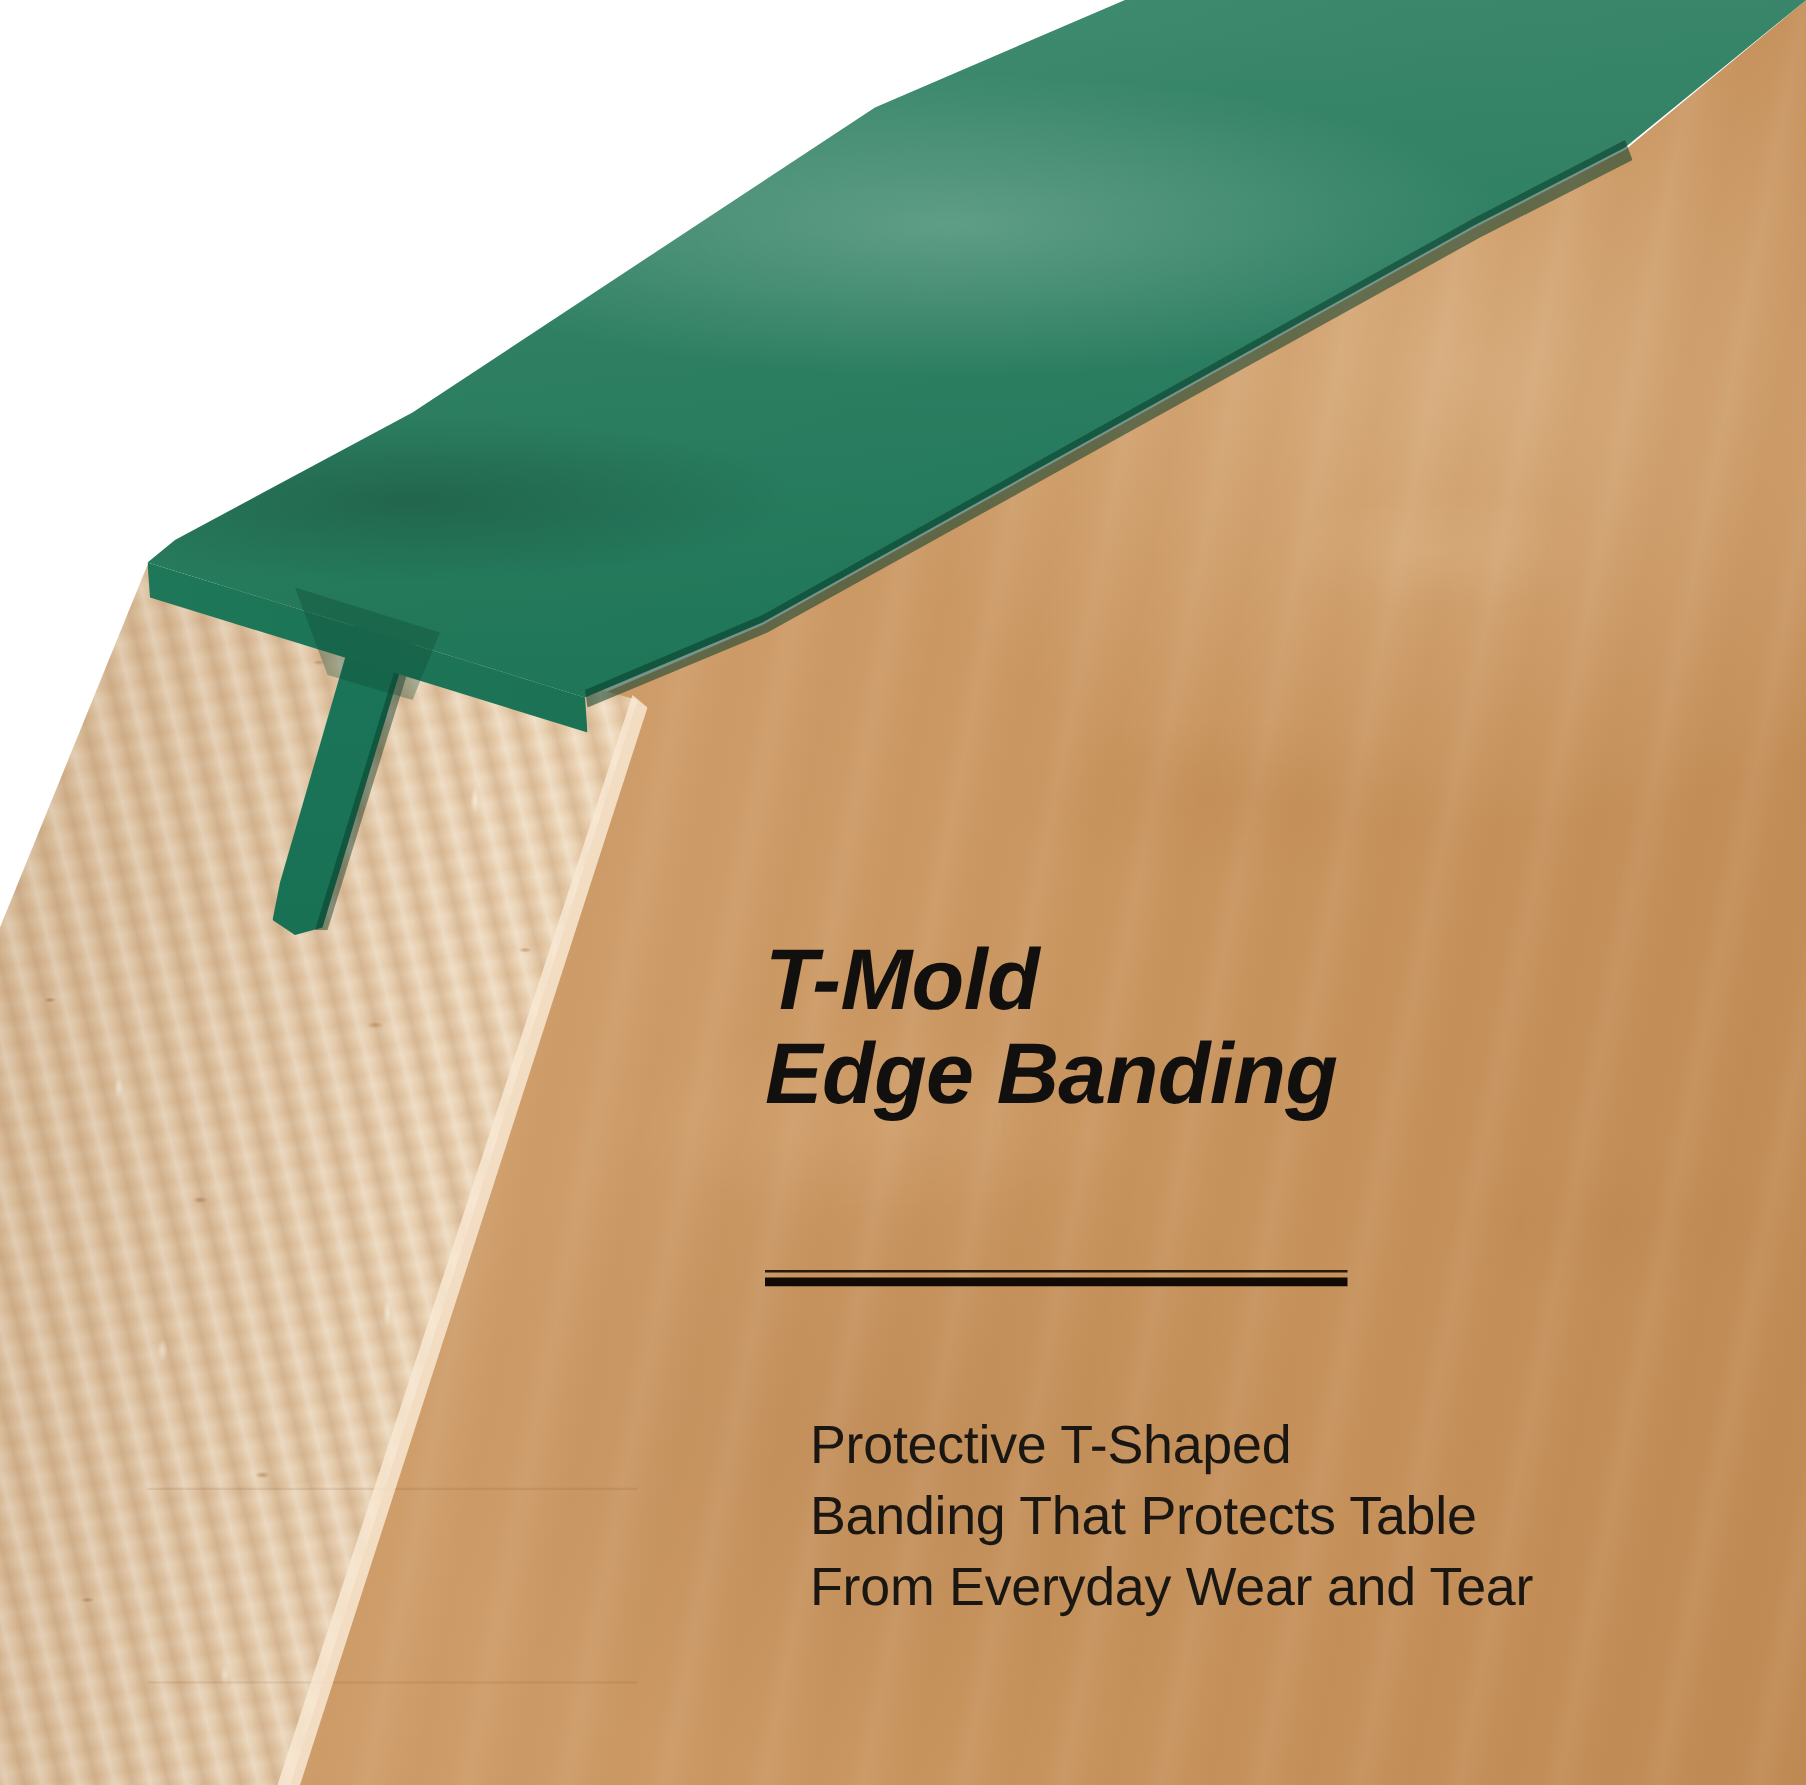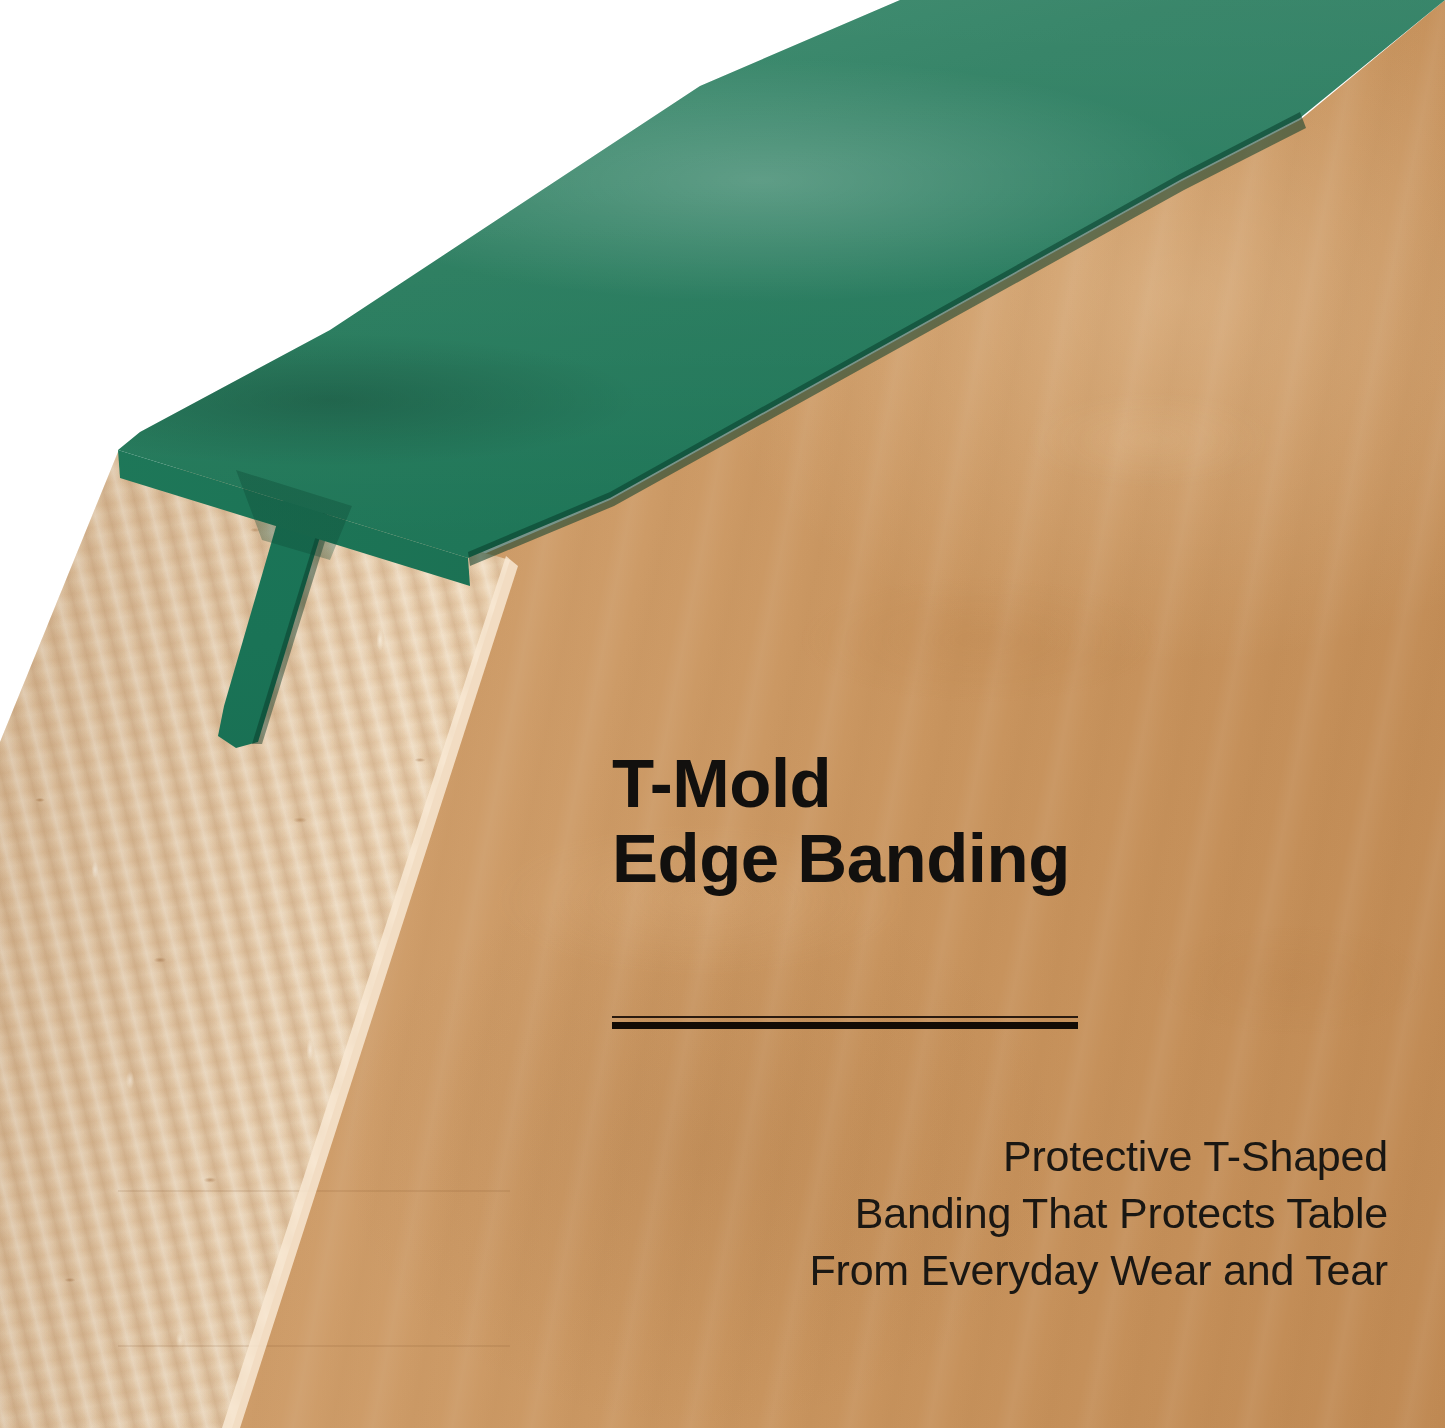--- a/index.html
+++ b/index.html
@@ -132,36 +132,35 @@
     background:rgba(6,52,36,.45);
   }
   
   .tmold-shoulder{
     position:absolute;left:0;top:0;width:1445px;height:1428px;
     clip-path:polygon(236px 470px, 352px 506px, 330px 560px, 262px 540px);
     background:linear-gradient(170deg, rgba(12,70,50,.50), rgba(12,70,50,0));
   }
 
   
-  .copy{position:absolute;left:612px;top:746px;width:760px;}
+  .copy{position:absolute;left:612px;top:746px;width:760px;font-style:italic;}
   .headline{
     color:#12100e;
     font-size:69px;line-height:75px;font-weight:600;letter-spacing:-0.5px;
     white-space:pre-line;
   }
   .divider{position:absolute;left:612px;top:1016px;width:466px;}
   .divider .rule-thin{height:2px;background:#2a1a0e;}
   .divider .rule-gap{height:4px;}
   .divider .rule-thick{height:7px;background:#120b05;}
   .subcopy{
-    position:absolute;left:608px;top:1128px;width:780px;
+    position:absolute;left:648px;top:1128px;width:780px;
     color:#1a1713;
     font-size:43px;line-height:57px;font-weight:400;letter-spacing:-0.2px;
     white-space:pre-line;
-    text-align:right;
   }
 </style>
 </head>
 <body>
 
 <div id="stage">
 
   <div class="wood-face"></div>
   <div class="wood-grain"></div>
   <div class="wood-mottle"></div>

